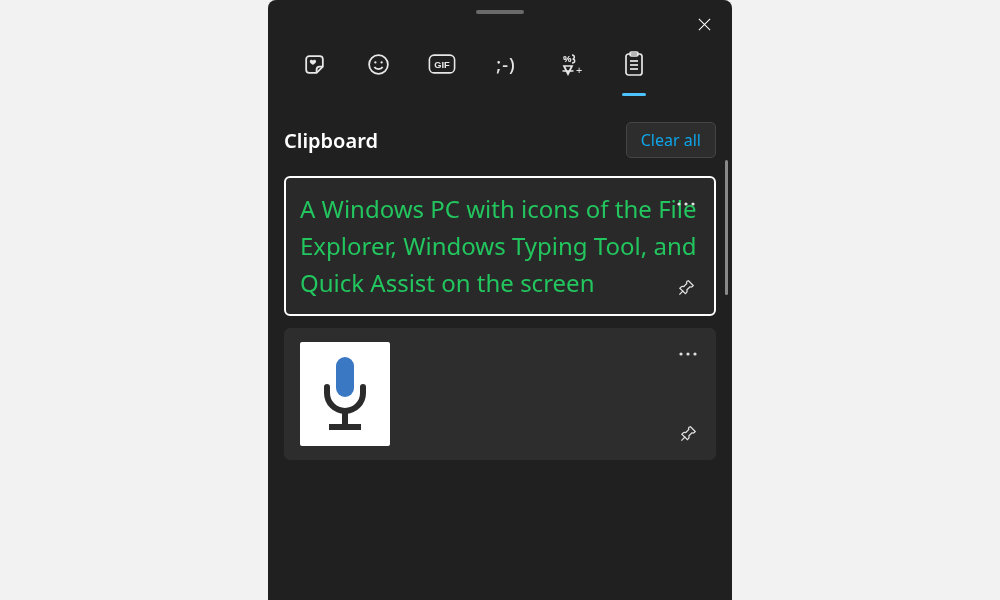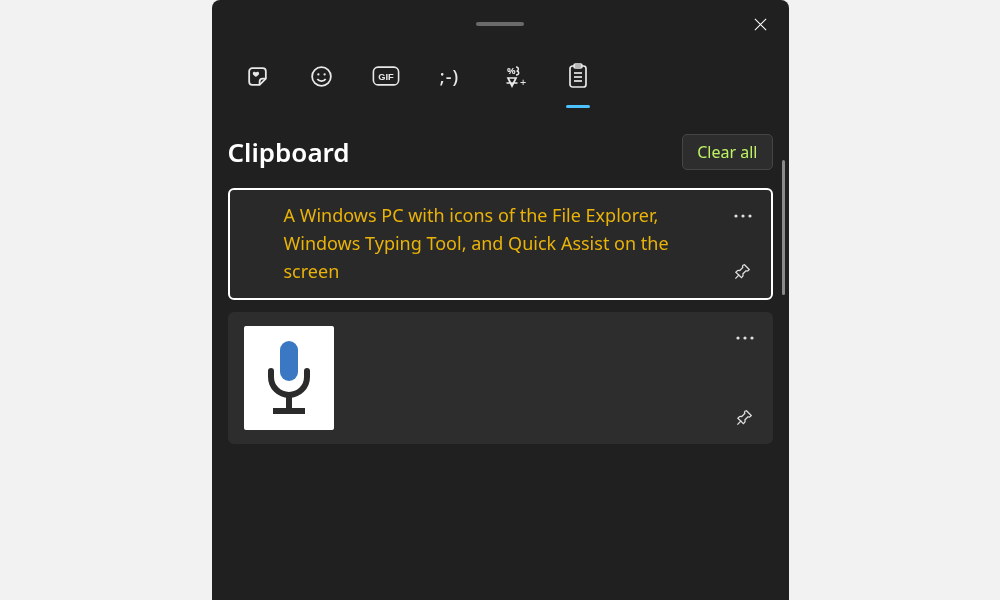--- a/index.html
+++ b/index.html
@@ -4,27 +4,27 @@
 <style>
   * { box-sizing: border-box; margin: 0; padding: 0; }
   body {
     width: 1000px; height: 600px;
     background: #f2f2f2;
     font-family: "Segoe UI", -apple-system, system-ui, sans-serif;
     overflow: hidden;
     display: flex; justify-content: center;
   }
   .panel {
-    width: 577px; height: 600px;
+    width: 464px; height: 600px;
     background: #202020;
     color: #fff;
     border-radius: 8px 8px 0 0;
     position: relative;
     margin-top: 0;
-    padding-top: 20px;
+    padding-top: 8px;
   }
   .drag-handle {
     width: 48px; height: 4px;
     background: #6a6a6a;
     border-radius: 2px;
     margin: 2px auto 0;
   }
   .close-btn {
     position: absolute;
     top: 12px; right: 16px;
@@ -55,27 +55,27 @@
     background: #4cc2ff;
     border-radius: 2px;
   }
   .header-row {
     display: flex;
     justify-content: space-between;
     align-items: center;
     padding: 40px 16px 0 16px;
   }
   .section-title {
-    font-size: 26px;
+    font-size: 20px;
     font-weight: 600;
   }
   .clear-btn {
     background: #2d2d2d;
     border: 1px solid #454545;
-    color: #bef264;
+    color: #0ea5e9;
     font-size: 16px;
     padding: 6px 14px;
     border-radius: 5px;
     cursor: pointer;
     font-family: inherit;
   }
   .list {
     padding: 18px 16px 0 16px;
     display: flex; flex-direction: column; gap: 12px;
     height: 420px;
@@ -88,26 +88,25 @@
     min-height: 110px;
     display: flex;
   }
   .card.selected {
     background: #292929;
     border: 2px solid #ffffff;
     border-radius: 6px;
     padding: 12px 14px;
   }
   .card-text {
-    font-size: 18px;
+    font-size: 24px;
     line-height: 1.55;
-    color: #eab308;
+    color: #22c55e;
     max-width: 410px;
     word-break: break-word;
-    margin-left: 40px;
   }
   .card-img {
     width: 90px; height: 104px;
     background: #fff;
     border-radius: 2px;
     display: flex; align-items: center; justify-content: center;
   }
   .card-actions {
     position: absolute;
     right: 14px; top: 12px;

